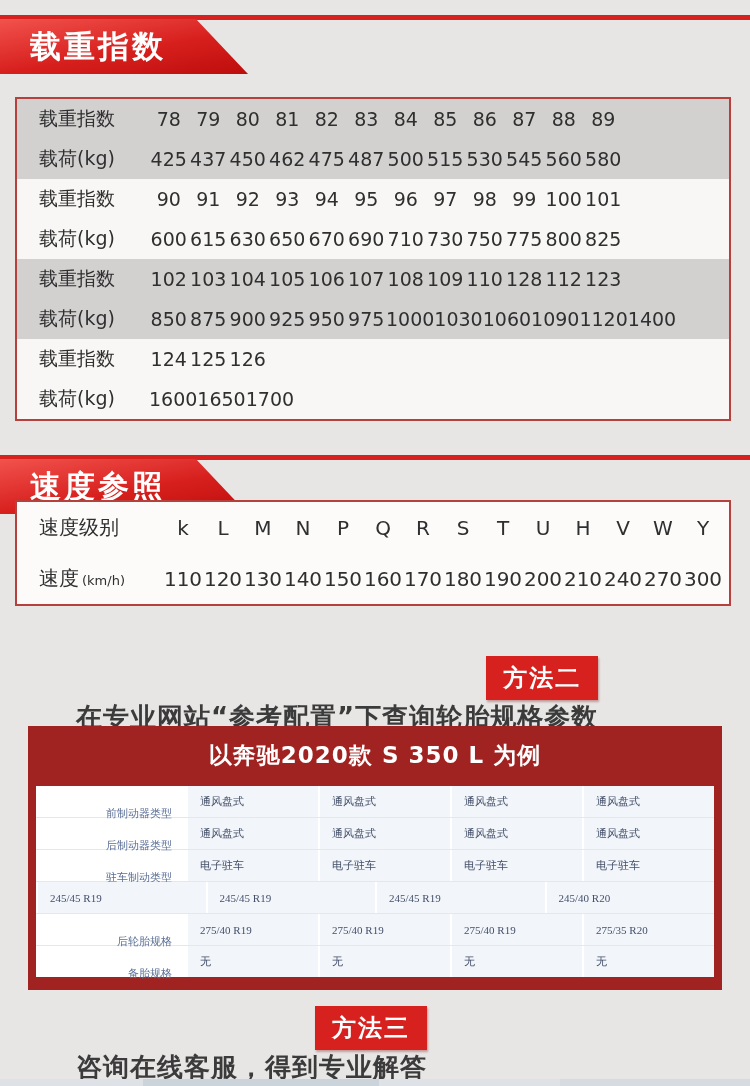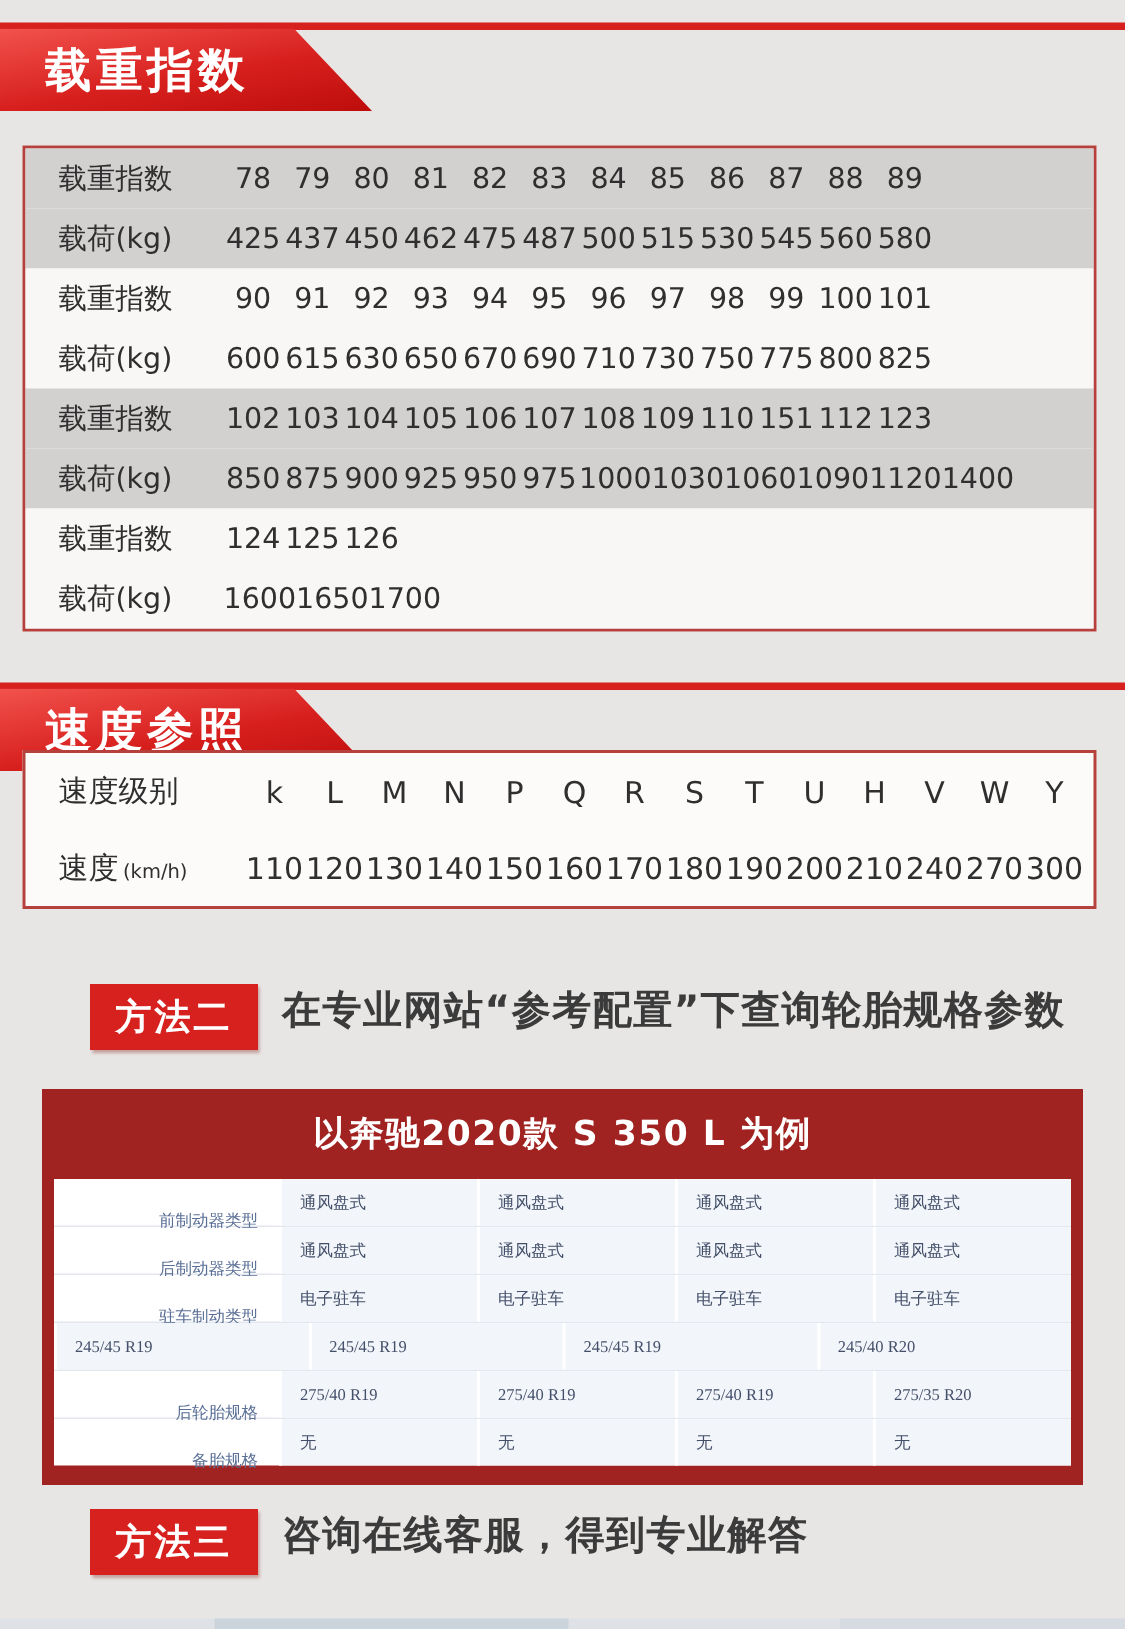--- a/index.html
+++ b/index.html
@@ -32,21 +32,21 @@
   .load-table .cell{min-width:39.5px;text-align:center;font-size:19px;color:#2f2f2f;}
   .speed-table{
     position:absolute;left:15px;top:500px;width:716px;box-sizing:border-box;
     border:2px solid #b5403c;background:#fcfbfa;
   }
   .srow{height:51px;}
   .speed-table .rlabel{width:112px;flex:none;font-size:20px;color:#2f2f2f;}
   .speed-table .unit{font-size:13px;font-weight:400;color:#2f2f2f;margin-left:3px;}
   .speed-table .cell{min-width:40px;text-align:center;font-size:20px;color:#2f2f2f;}
   
-  .method{position:absolute;left:60px;display:flex;align-items:flex-start;}
+  .method{position:absolute;left:60px;display:flex;align-items:flex-end;flex-direction:column;}
   .method2{top:656px;} .method3{top:1006px;}
   .badge{
     background:#d7211f;color:#fff;font-weight:bold;font-size:24px;
     padding:6px 17px;letter-spacing:2px;box-shadow:1px 2px 2px rgba(120,20,20,.35);
   }
   .mtext{margin-left:16px;font-size:26px;font-weight:bold;color:#3b3b3b;letter-spacing:1px;}
   
   .panel{position:absolute;left:28px;top:726px;width:694px;height:264px;background:#a12321;}
   .panel-title{
     color:#fff;text-align:center;font-weight:bold;font-size:23px;
@@ -150,21 +150,21 @@
       <span class="rvals">
         <span class="cell">102</span>
         <span class="cell">103</span>
         <span class="cell">104</span>
         <span class="cell">105</span>
         <span class="cell">106</span>
         <span class="cell">107</span>
         <span class="cell">108</span>
         <span class="cell">109</span>
         <span class="cell">110</span>
-        <span class="cell">151</span>
+        <span class="cell">128</span>
         <span class="cell">112</span>
         <span class="cell">123</span>
       </span>
     </div>
     <div class="trow band-gray">
       <span class="rlabel">载荷(kg)</span>
       <span class="rvals">
         <span class="cell">850</span>
         <span class="cell">875</span>
         <span class="cell">900</span>

